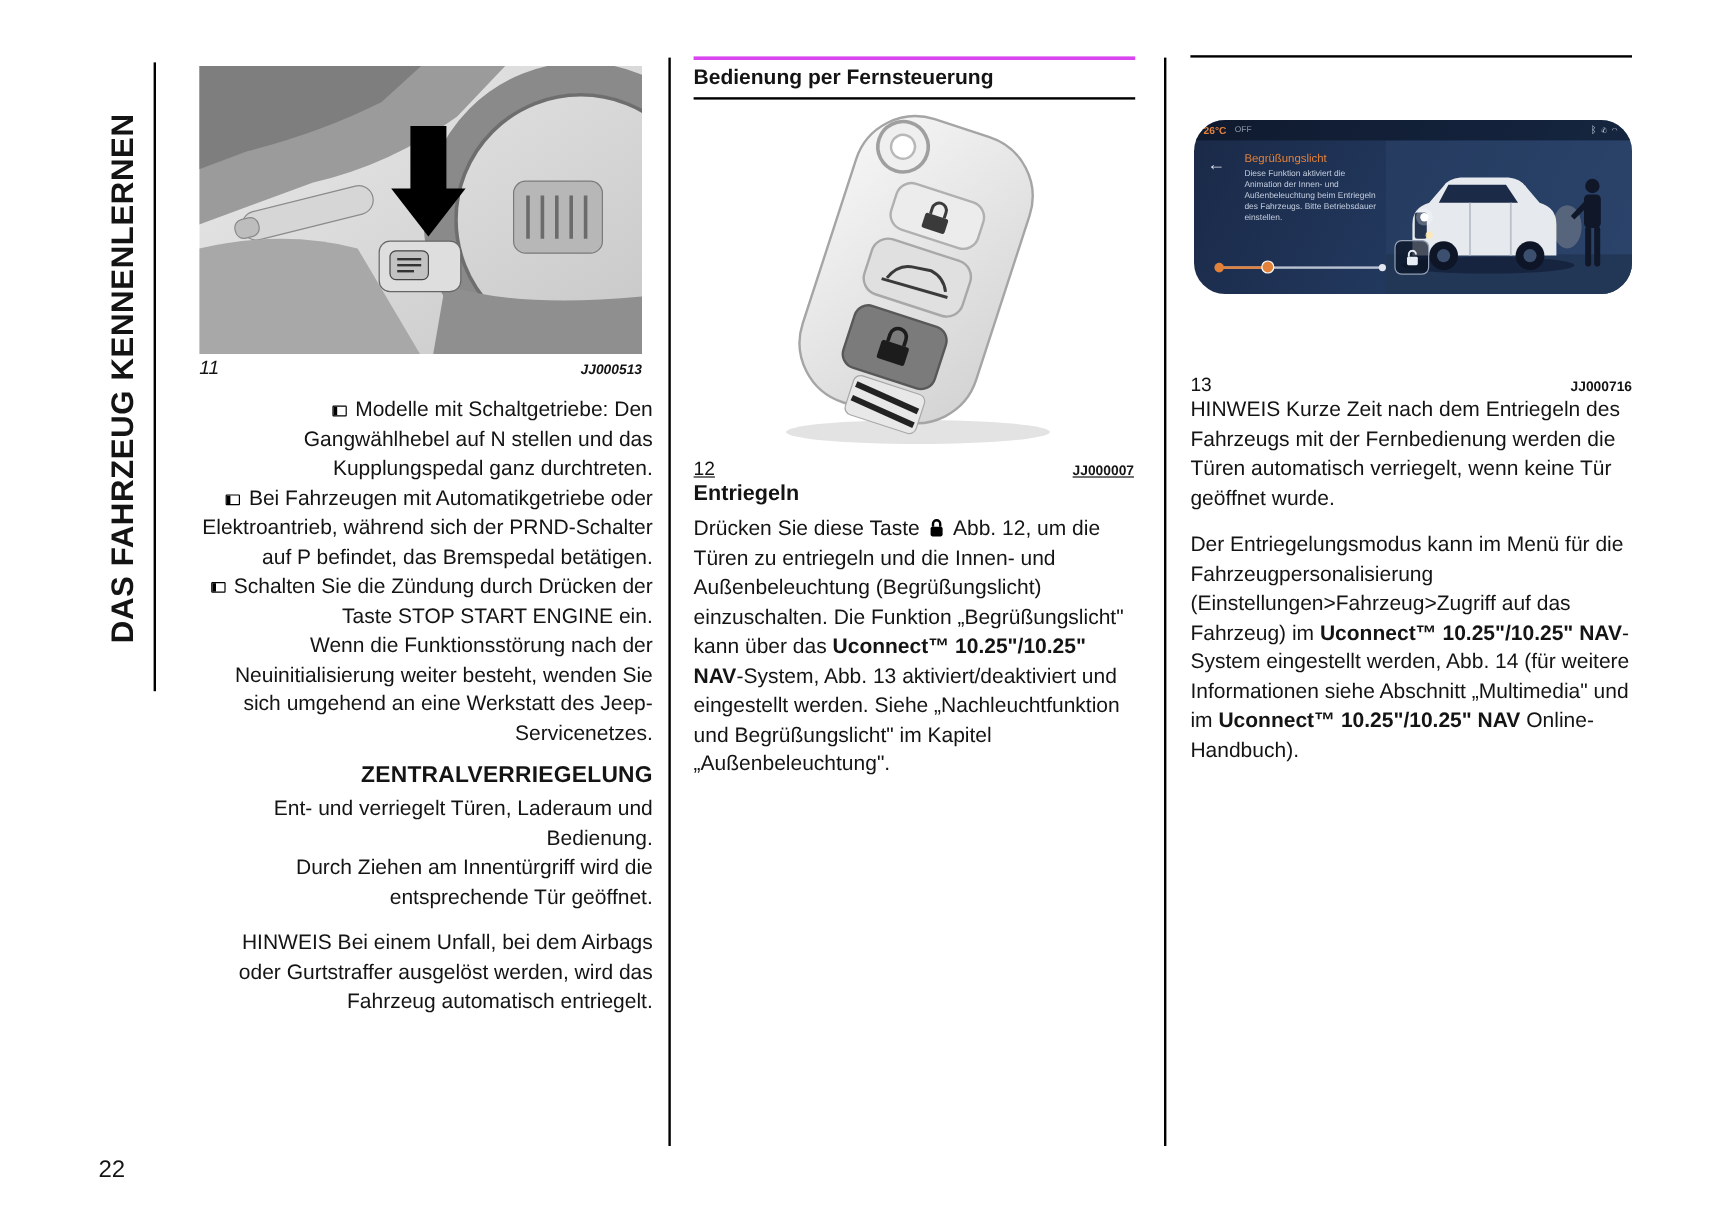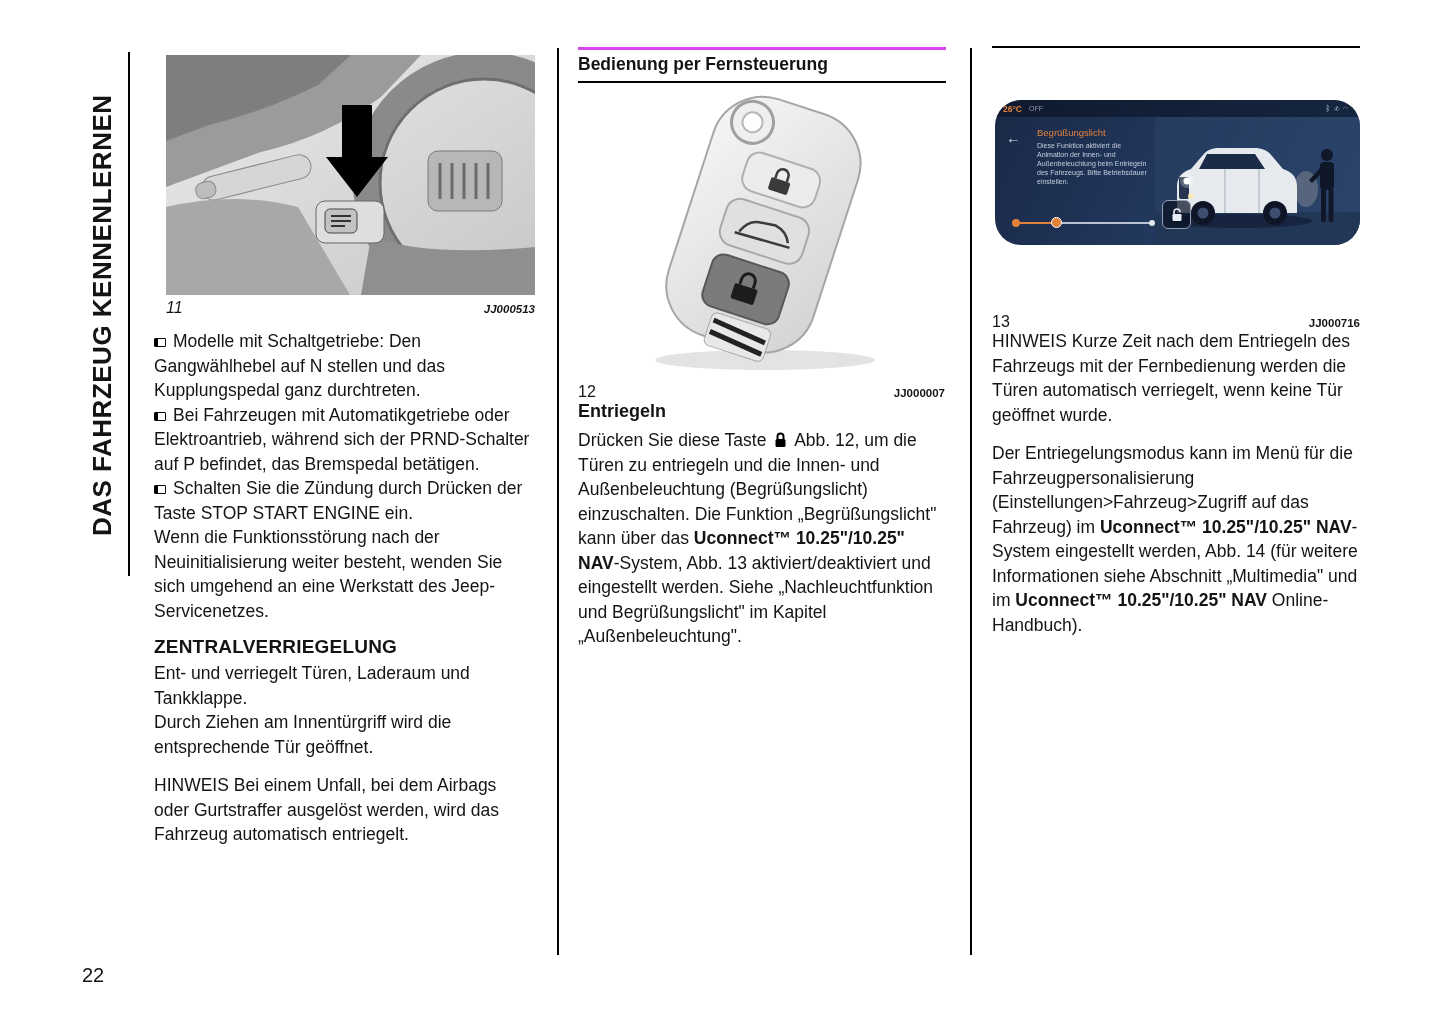--- a/index.html
+++ b/index.html
@@ -13,39 +13,39 @@
             display:flex; align-items:center; justify-content:center; }
   .vline { position:absolute; left:128px; top:52px; width:2px; height:524px; background:#000; }
 
   
   .fig { position:absolute; overflow:hidden; }
   .fig11 { left:166px; top:55px; width:369px; height:240px; }
   .fig12 { left:590px; top:92px; width:340px; height:288px; }
   .fig13 { left:995px; top:100px; width:365px; height:145px;border-radius:26px; }
   .cap { position:absolute; display:flex; justify-content:space-between; align-items:baseline; }
   .cap11 { left:166px; top:299px; width:369px;font-style:italic; }
-  .cap12 { left:578px; top:383px; width:367px; }
+  .cap12 { left:578px; top:383px; width:367px;text-decoration:underline; }
   .cap13 { left:992px; top:313px; width:368px; }
   .fig-num { font-size:16px; }
   .fig-code { font-size:11.5px; font-weight:700; }
 
   
   .divider { position:absolute; top:48px; width:2px; height:907px; background:#000; }
   .div1 { left:557px; } .div2 { left:970px; }
   .topline3 { position:absolute; left:992px; top:46px; width:368px; height:2px; background:#000; }
 
   
   .col2-head { position:absolute; left:578px; top:47px; width:368px;
                border-top:3px solid #d946ef; border-bottom:2px solid #000;
                padding:4px 0 6px; font-size:17.5px; font-weight:700; }
 
   
   .t { margin:0; font-size:17.5px; line-height:24.5px; }
   .mt14 { margin-top:14px; }
-  .col1-text { position:absolute; left:154px; top:329px; width:378px; }
+  .col1-text { position:absolute; left:166px; top:329px; width:378px;text-align:right; }
   .col2-text { position:absolute; left:578px; top:401px; width:366px; }
   .col3-text { position:absolute; left:992px; top:329px; width:372px; }
   .zh { margin:13px 0 3px 0; font-size:19px; font-weight:700; letter-spacing:.2px; }
   .subhead { margin:0 0 6px 0; font-size:18px; font-weight:700; }
   b { font-weight:700; }
 
   .bullet-icon { display:inline-block; width:10px; height:7px; border:1.6px solid #000;
                  border-radius:1px; position:relative; margin-right:7px; }
   .bullet-icon::after { content:""; position:absolute; left:0; top:0; width:3px; height:100%; background:#000; }
 
@@ -129,21 +129,21 @@
     <span class="fig-num">11</span>
     <span class="fig-code">JJ000513</span>
   </div>
 
   <div class="col1-text">
     <p class="t"><span class="bullet-icon"></span><span>Modelle mit Schaltgetriebe: Den Gangwählhebel auf N stellen und das Kupplungspedal ganz durchtreten.</span></p>
     <p class="t"><span class="bullet-icon"></span><span>Bei Fahrzeugen mit Automatikgetriebe oder Elektroantrieb, während sich der PRND-Schalter auf P befindet, das Bremspedal betätigen.</span></p>
     <p class="t"><span class="bullet-icon"></span><span>Schalten Sie die Zündung durch Drücken der Taste STOP START ENGINE ein.</span></p>
     <p class="t">Wenn die Funktionsstörung nach der Neuinitialisierung weiter besteht, wenden Sie sich umgehend an eine Werkstatt des Jeep-Servicenetzes.</p>
     <h3 class="zh">ZENTRALVERRIEGELUNG</h3>
-    <p class="t">Ent- und verriegelt Türen, Laderaum und Tankklappe.</p>
+    <p class="t">Ent- und verriegelt Türen, Laderaum und Bedienung.</p>
     <p class="t">Durch Ziehen am Innentürgriff wird die entsprechende Tür geöffnet.</p>
     <p class="t mt14">HINWEIS Bei einem Unfall, bei dem Airbags oder Gurtstraffer ausgelöst werden, wird das Fahrzeug automatisch entriegelt.</p>
   </div>
 
   <div class="col2-head">Bedienung per Fernsteuerung</div>
 
   <div class="fig fig12">
     <svg width="340" height="288" viewBox="0 0 340 288">
       <defs>
         <linearGradient id="g12" x1="0" y1="0" x2="1" y2="1">

